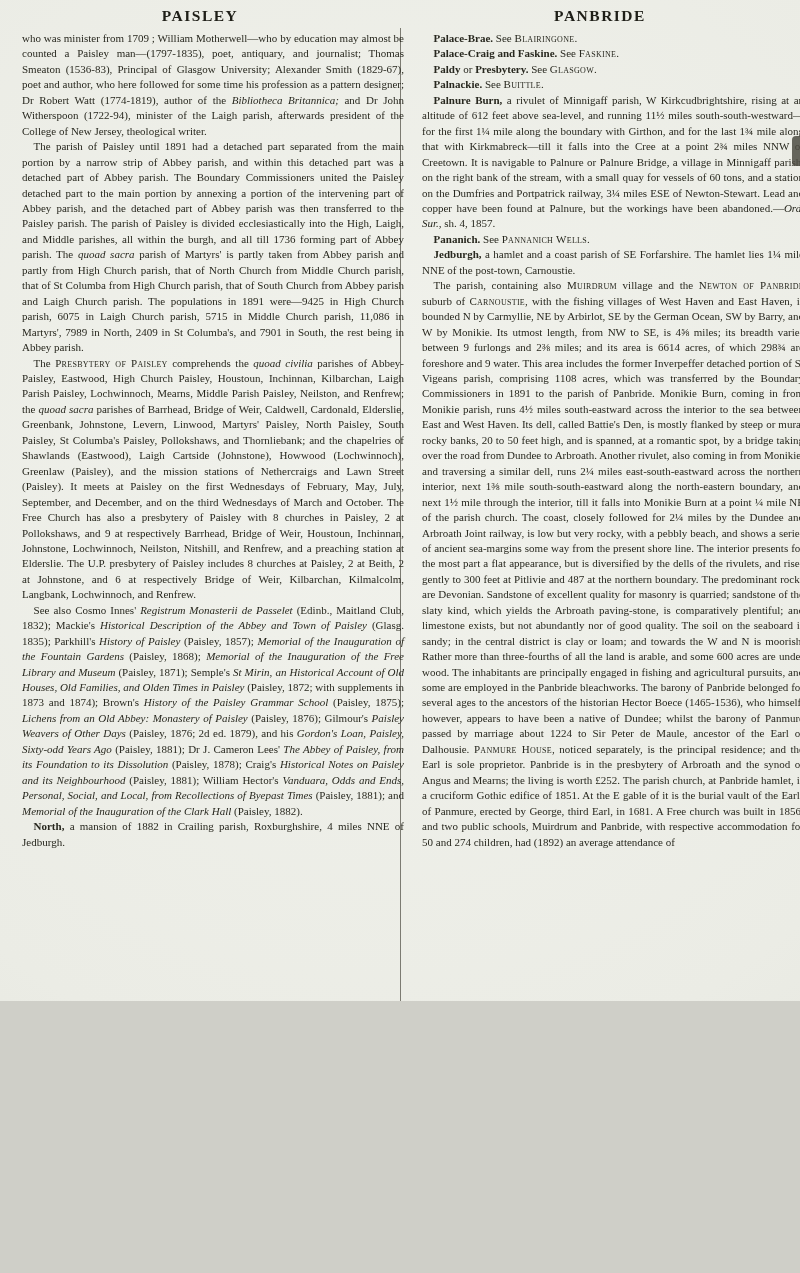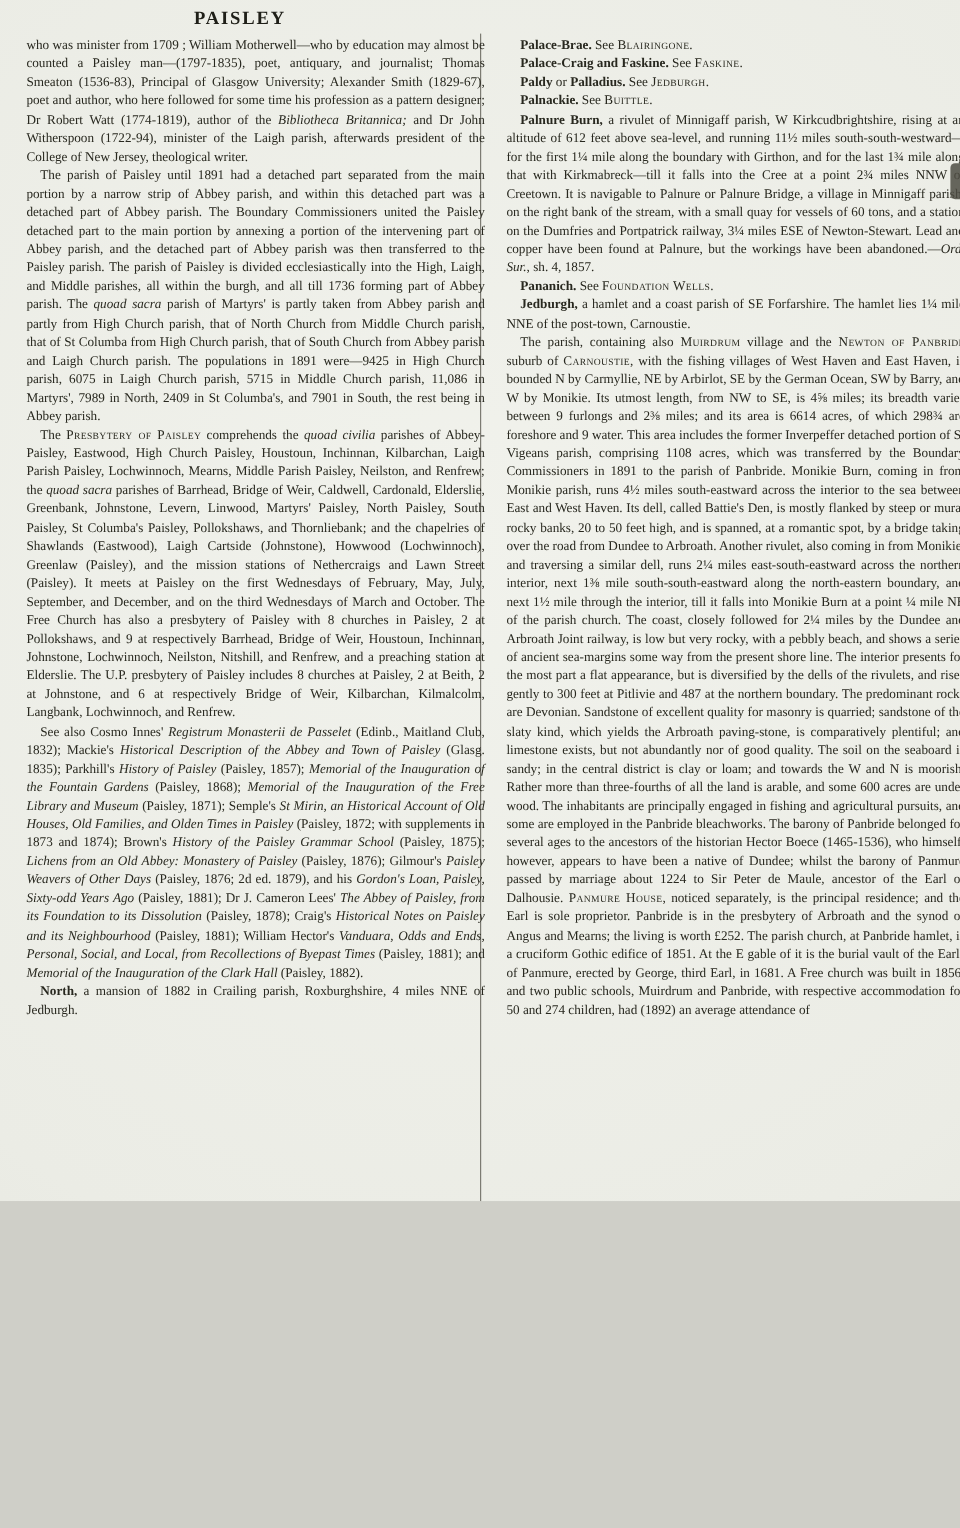--- a/index.html
+++ b/index.html
@@ -24,34 +24,35 @@
   .page-number{position:absolute;right:54px;top:1303px;font-size:13.5px;color:#2a2a22;}
   .smudge{position:absolute;right:0;background:#4d4c43;}
   .s1{top:136px;width:8px;height:30px;border-radius:4px 0 0 4px;opacity:.85}
   .s2{top:1140px;width:5px;height:16px;border-radius:3px 0 0 3px;opacity:.55}
 </style>
 </head>
 <body>
 
 <div class="page">
   <div class="header left">PAISLEY</div>
+  <div class="header right">PANBRIDE</div>
   <div class="divider"></div>
   <div class="col left">
       <p class=""><span>who was minister from 1709 ; William Motherwell—who by education may almost be counted a Paisley man—(1797-1835), poet, antiquary, and journalist; Thomas Smeaton (1536-83), Principal of Glasgow University; Alexander Smith (1829-67), poet and author, who here followed for some time his profession as a pattern designer; Dr Robert Watt (1774-1819), author of the </span><span class="i">Bibliotheca Britannica;</span><span> and Dr John Witherspoon (1722-94), minister of the Laigh parish, afterwards president of the College of New Jersey, theological writer.</span></p>
       <p class="ind"><span>The parish of Paisley until 1891 had a detached part separated from the main portion by a narrow strip of Abbey parish, and within this detached part was a detached part of Abbey parish. The Boundary Commissioners united the Paisley detached part to the main portion by annexing a portion of the intervening part of Abbey parish, and the detached part of Abbey parish was then transferred to the Paisley parish. The parish of Paisley is divided ecclesiastically into the High, Laigh, and Middle parishes, all within the burgh, and all till 1736 forming part of Abbey parish. The </span><span class="i">quoad sacra</span><span> parish of Martyrs' is partly taken from Abbey parish and partly from High Church parish, that of North Church from Middle Church parish, that of St Columba from High Church parish, that of South Church from Abbey parish and Laigh Church parish. The populations in 1891 were—9425 in High Church parish, 6075 in Laigh Church parish, 5715 in Middle Church parish, 11,086 in Martyrs', 7989 in North, 2409 in St Columba's, and 7901 in South, the rest being in Abbey parish.</span></p>
       <p class="ind"><span>The </span><span class="sc">Presbytery of Paisley</span><span> comprehends the </span><span class="i">quoad civilia</span><span> parishes of Abbey-Paisley, Eastwood, High Church Paisley, Houstoun, Inchinnan, Kilbarchan, Laigh Parish Paisley, Lochwinnoch, Mearns, Middle Parish Paisley, Neilston, and Renfrew; the </span><span class="i">quoad sacra</span><span> parishes of Barrhead, Bridge of Weir, Caldwell, Cardonald, Elderslie, Greenbank, Johnstone, Levern, Linwood, Martyrs' Paisley, North Paisley, South Paisley, St Columba's Paisley, Pollokshaws, and Thornliebank; and the chapelries of Shawlands (Eastwood), Laigh Cartside (Johnstone), Howwood (Lochwinnoch), Greenlaw (Paisley), and the mission stations of Nethercraigs and Lawn Street (Paisley). It meets at Paisley on the first Wednesdays of February, May, July, September, and December, and on the third Wednesdays of March and October. The Free Church has also a presbytery of Paisley with 8 churches in Paisley, 2 at Pollokshaws, and 9 at respectively Barrhead, Bridge of Weir, Houstoun, Inchinnan, Johnstone, Lochwinnoch, Neilston, Nitshill, and Renfrew, and a preaching station at Elderslie. The U.P. presbytery of Paisley includes 8 churches at Paisley, 2 at Beith, 2 at Johnstone, and 6 at respectively Bridge of Weir, Kilbarchan, Kilmalcolm, Langbank, Lochwinnoch, and Renfrew.</span></p>
       <p class="ind"><span>See also Cosmo Innes' </span><span class="i">Registrum Monasterii de Passelet</span><span> (Edinb., Maitland Club, 1832); Mackie's </span><span class="i">Historical Description of the Abbey and Town of Paisley</span><span> (Glasg. 1835); Parkhill's </span><span class="i">History of Paisley</span><span> (Paisley, 1857); </span><span class="i">Memorial of the Inauguration of the Fountain Gardens</span><span> (Paisley, 1868); </span><span class="i">Memorial of the Inauguration of the Free Library and Museum</span><span> (Paisley, 1871); Semple's </span><span class="i">St Mirin, an Historical Account of Old Houses, Old Families, and Olden Times in Paisley</span><span> (Paisley, 1872; with supplements in 1873 and 1874); Brown's </span><span class="i">History of the Paisley Grammar School</span><span> (Paisley, 1875); </span><span class="i">Lichens from an Old Abbey: Monastery of Paisley</span><span> (Paisley, 1876); Gilmour's </span><span class="i">Paisley Weavers of Other Days</span><span> (Paisley, 1876; 2d ed. 1879), and his </span><span class="i">Gordon's Loan, Paisley, Sixty-odd Years Ago</span><span> (Paisley, 1881); Dr J. Cameron Lees' </span><span class="i">The Abbey of Paisley, from its Foundation to its Dissolution</span><span> (Paisley, 1878); Craig's </span><span class="i">Historical Notes on Paisley and its Neighbourhood</span><span> (Paisley, 1881); William Hector's </span><span class="i">Vanduara, Odds and Ends, Personal, Social, and Local, from Recollections of Byepast Times</span><span> (Paisley, 1881); and </span><span class="i">Memorial of the Inauguration of the Clark Hall</span><span> (Paisley, 1882).</span></p>
       <p class="ind"><span class="b">North,</span><span> a mansion of 1882 in Crailing parish, Roxburghshire, 4 miles NNE of Jedburgh.</span></p>
     </div>
   <div class="col right">
       <p class="ind"><span class="b">Palace-Brae.</span><span> See </span><span class="sc">Blairingone</span><span>.</span></p>
       <p class="ind"><span class="b">Palace-Craig and Faskine.</span><span> See </span><span class="sc">Faskine</span><span>.</span></p>
-      <p class="ind"><span class="b">Paldy</span><span> or </span><span class="b">Palladius.</span><span> See </span><span class="sc">Jedburgh</span><span>.</span></p>
+      <p class="ind"><span class="b">Paldy</span><span> or </span><span class="b">Presbytery.</span><span> See </span><span class="sc">Glasgow</span><span>.</span></p>
       <p class="ind"><span class="b">Palnackie.</span><span> See </span><span class="sc">Buittle</span><span>.</span></p>
       <p class="ind"><span class="b">Palnure Burn,</span><span> a rivulet of Minnigaff parish, W Kirkcudbrightshire, rising at an altitude of 612 feet above sea-level, and running 11½ miles south-south-westward—for the first 1¼ mile along the boundary with Girthon, and for the last 1¾ mile along that with Kirkmabreck—till it falls into the Cree at a point 2¾ miles NNW of Creetown. It is navigable to Palnure or Palnure Bridge, a village in Minnigaff parish, on the right bank of the stream, with a small quay for vessels of 60 tons, and a station on the Dumfries and Portpatrick railway, 3¼ miles ESE of Newton-Stewart. Lead and copper have been found at Palnure, but the workings have been abandoned.—</span><span class="i">Ord. Sur.</span><span>, sh. 4, 1857.</span></p>
-      <p class="ind"><span class="b">Pananich.</span><span> See </span><span class="sc">Foundation Wells</span><span>.</span></p>
+      <p class="ind"><span class="b">Pananich.</span><span> See </span><span class="sc">Pannanich Wells</span><span>.</span></p>
       <p class="ind"><span class="b">Jedburgh,</span><span> a hamlet and a coast parish of SE Forfarshire. The hamlet lies 1¼ mile NNE of the post-town, Carnoustie.</span></p>
       <p class="ind"><span>The parish, containing also </span><span class="sc">Muirdrum</span><span> village and the </span><span class="sc">Newton of Panbride</span><span> suburb of </span><span class="sc">Carnoustie</span><span>, with the fishing villages of West Haven and East Haven, is bounded N by Carmyllie, NE by Arbirlot, SE by the German Ocean, SW by Barry, and W by Monikie. Its utmost length, from NW to SE, is 4⅝ miles; its breadth varies between 9 furlongs and 2⅜ miles; and its area is 6614 acres, of which 298¾ are foreshore and 9 water. This area includes the former Inverpeffer detached portion of St Vigeans parish, comprising 1108 acres, which was transferred by the Boundary Commissioners in 1891 to the parish of Panbride. Monikie Burn, coming in from Monikie parish, runs 4½ miles south-eastward across the interior to the sea between East and West Haven. Its dell, called Battie's Den, is mostly flanked by steep or mural rocky banks, 20 to 50 feet high, and is spanned, at a romantic spot, by a bridge taking over the road from Dundee to Arbroath. Another rivulet, also coming in from Monikie, and traversing a similar dell, runs 2¼ miles east-south-eastward across the northern interior, next 1⅜ mile south-south-eastward along the north-eastern boundary, and next 1½ mile through the interior, till it falls into Monikie Burn at a point ¼ mile NE of the parish church. The coast, closely followed for 2¼ miles by the Dundee and Arbroath Joint railway, is low but very rocky, with a pebbly beach, and shows a series of ancient sea-margins some way from the present shore line. The interior presents for the most part a flat appearance, but is diversified by the dells of the rivulets, and rises gently to 300 feet at Pitlivie and 487 at the northern boundary. The predominant rocks are Devonian. Sandstone of excellent quality for masonry is quarried; sandstone of the slaty kind, which yields the Arbroath paving-stone, is comparatively plentiful; and limestone exists, but not abundantly nor of good quality. The soil on the seaboard is sandy; in the central district is clay or loam; and towards the W and N is moorish. Rather more than three-fourths of all the land is arable, and some 600 acres are under wood. The inhabitants are principally engaged in fishing and agricultural pursuits, and some are employed in the Panbride bleachworks. The barony of Panbride belonged for several ages to the ancestors of the historian Hector Boece (1465-1536), who himself, however, appears to have been a native of Dundee; whilst the barony of Panmure passed by marriage about 1224 to Sir Peter de Maule, ancestor of the Earl of Dalhousie. </span><span class="sc">Panmure House</span><span>, noticed separately, is the principal residence; and the Earl is sole proprietor. Panbride is in the presbytery of Arbroath and the synod of Angus and Mearns; the living is worth £252. The parish church, at Panbride hamlet, is a cruciform Gothic edifice of 1851. At the E gable of it is the burial vault of the Earls of Panmure, erected by George, third Earl, in 1681. A Free church was built in 1856; and two public schools, Muirdrum and Panbride, with respective accommodation for 50 and 274 children, had (1892) an average attendance of</span></p>
     </div>
   <div class="page-number">155</div>
   <div class="smudge s1"></div>
   <div class="smudge s2"></div>
 </div>
 
 </body></html>

